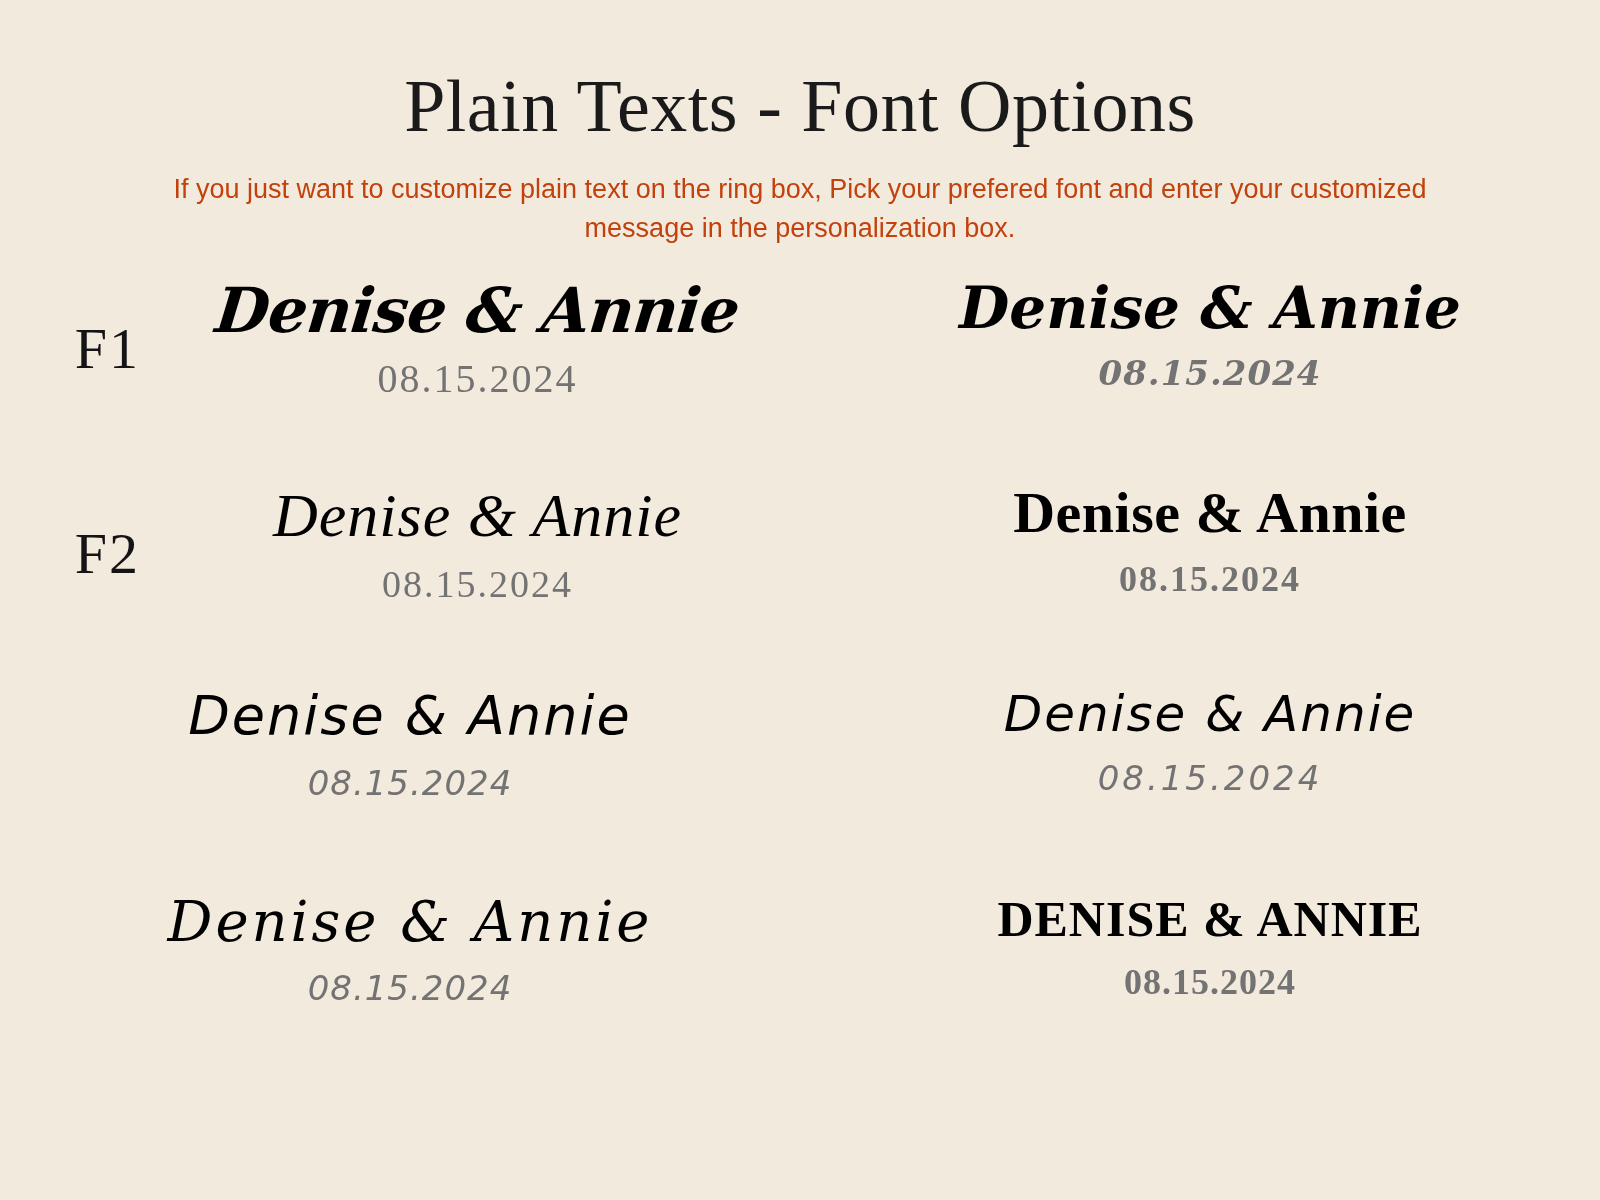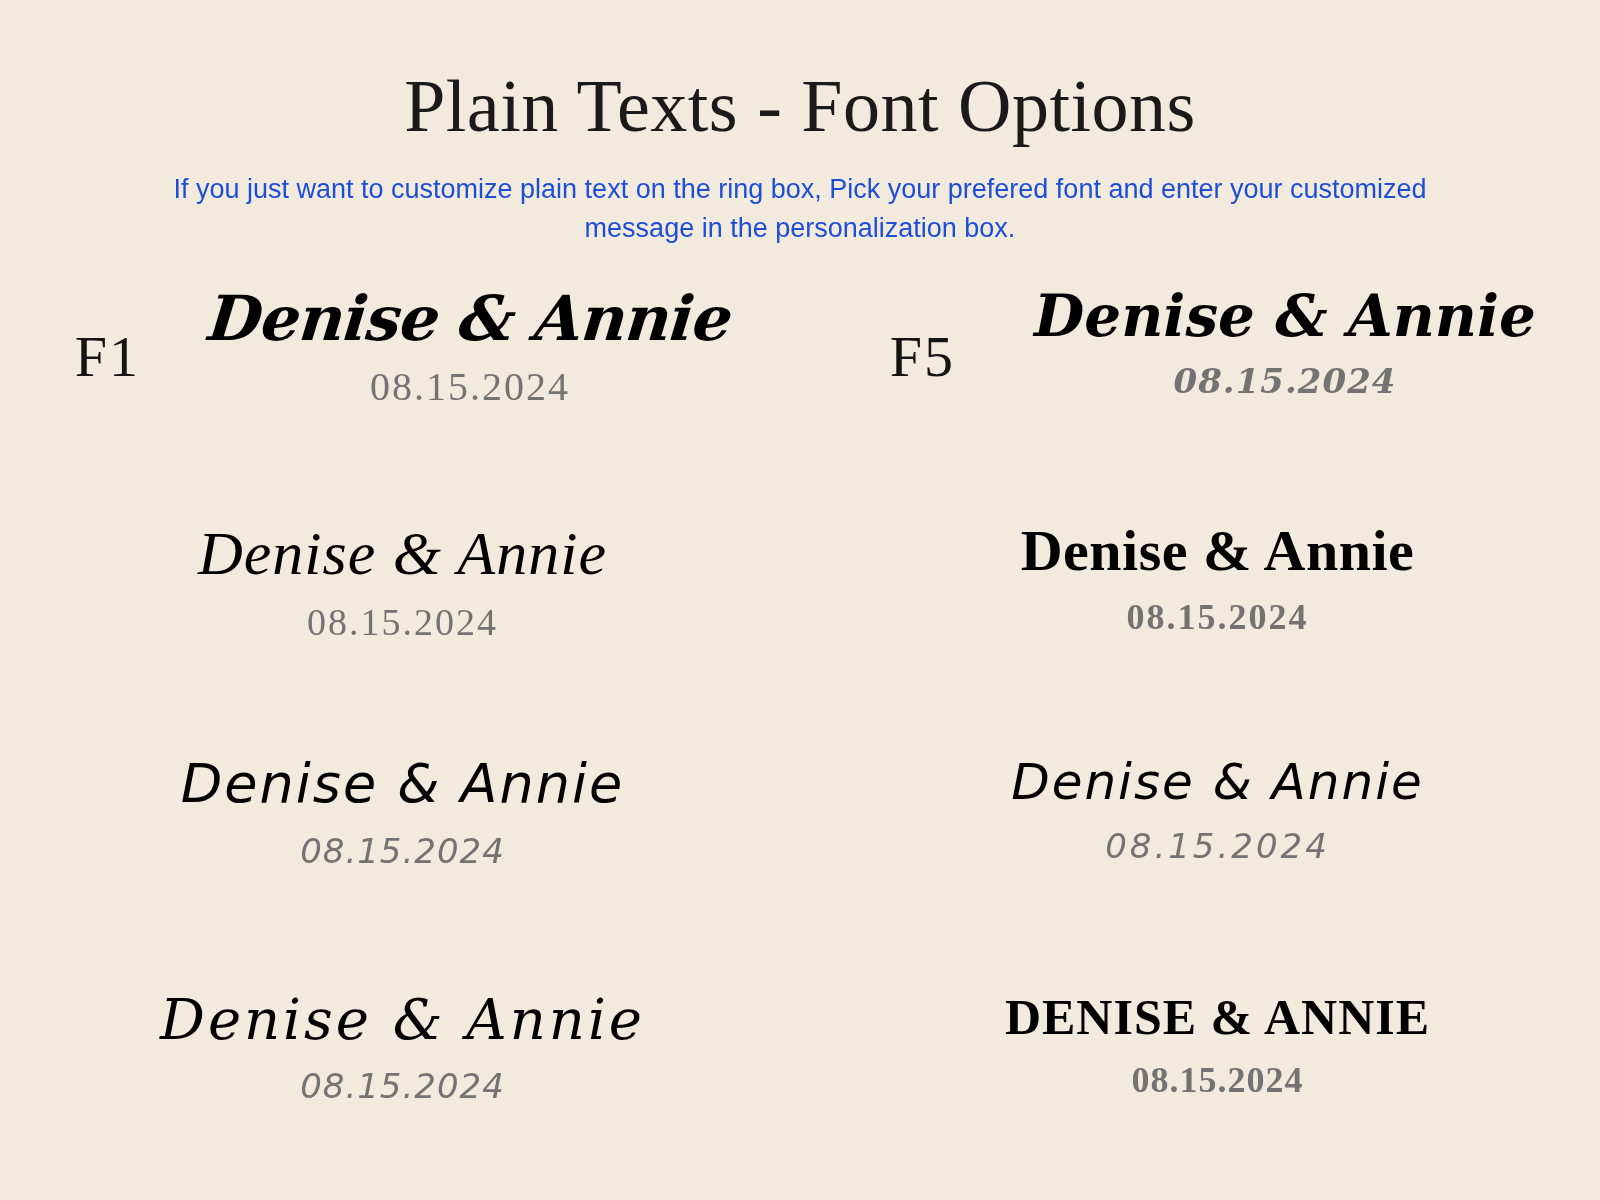--- a/index.html
+++ b/index.html
@@ -28,34 +28,33 @@
     color: #1a1a1a;
     letter-spacing: 0.5px;
     margin: 0;
     padding-top: 68px;
     line-height: 1.05;
   }
   .subtitle {
     text-align: center;
     font-family: "Liberation Sans", sans-serif;
     font-size: 27px;
-    color: #1d4ed8;
+    color: #c2410c;
     line-height: 1.45;
     margin: 24px auto 0 auto;
     max-width: 1320px;
     font-weight: 400;
   }
   .grid {
     position: relative;
-    margin-top: 38px;
+    margin-top: 30px;
     display: grid;
     grid-template-columns: 1fr 1fr;
     grid-template-rows: repeat(4, 205px);
     column-gap: 0px;
-    gap: 30px;
   }
   .cell {
     display: flex;
     flex-direction: row;
     align-items: flex-start;
     padding-left: 40px;
     box-sizing: border-box;
   }
   .code {
     font-family: "Liberation Serif", serif;
@@ -227,28 +226,28 @@
 
     <div class="cell f1">
       <div class="code">F1</div>
       <div class="sample">
         <div class="names">Denise &amp; Annie</div>
         <div class="date">08.15.2024</div>
       </div>
     </div>
 
     <div class="cell f5">
-      <div class="code">F5</div>
       <div class="sample">
         <div class="names">Denise &amp; Annie</div>
         <div class="date">08.15.2024</div>
       </div>
     </div>
 
     <div class="cell f2">
+      <div class="code">F2</div>
       <div class="sample">
         <div class="names">Denise &amp; Annie</div>
         <div class="date">08.15.2024</div>
       </div>
     </div>
 
     <div class="cell f6">
       <div class="sample">
         <div class="names">Denise &amp; Annie</div>
         <div class="date">08.15.2024</div>

